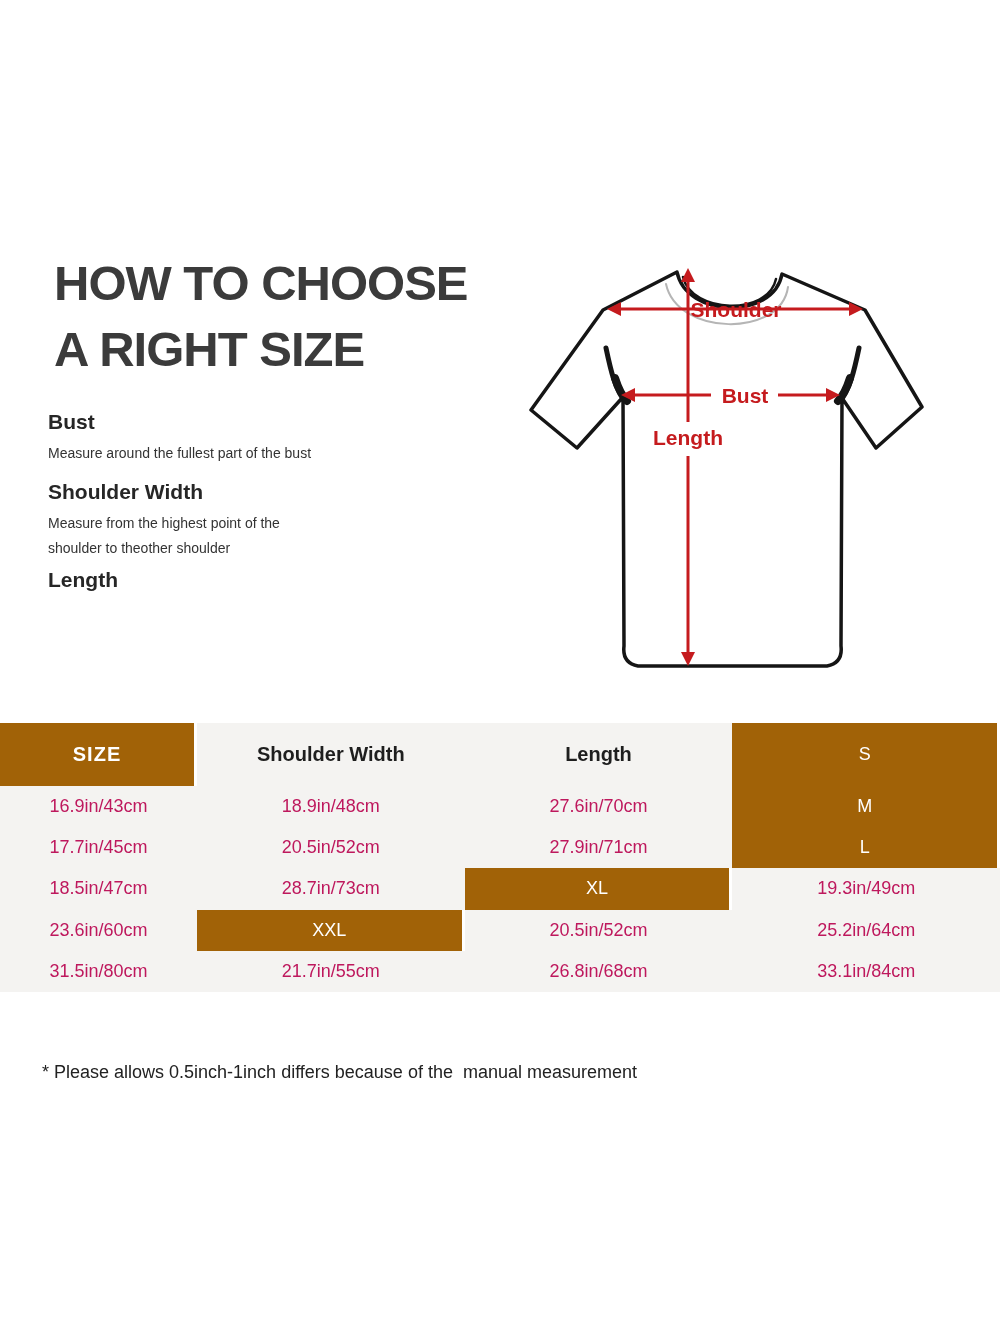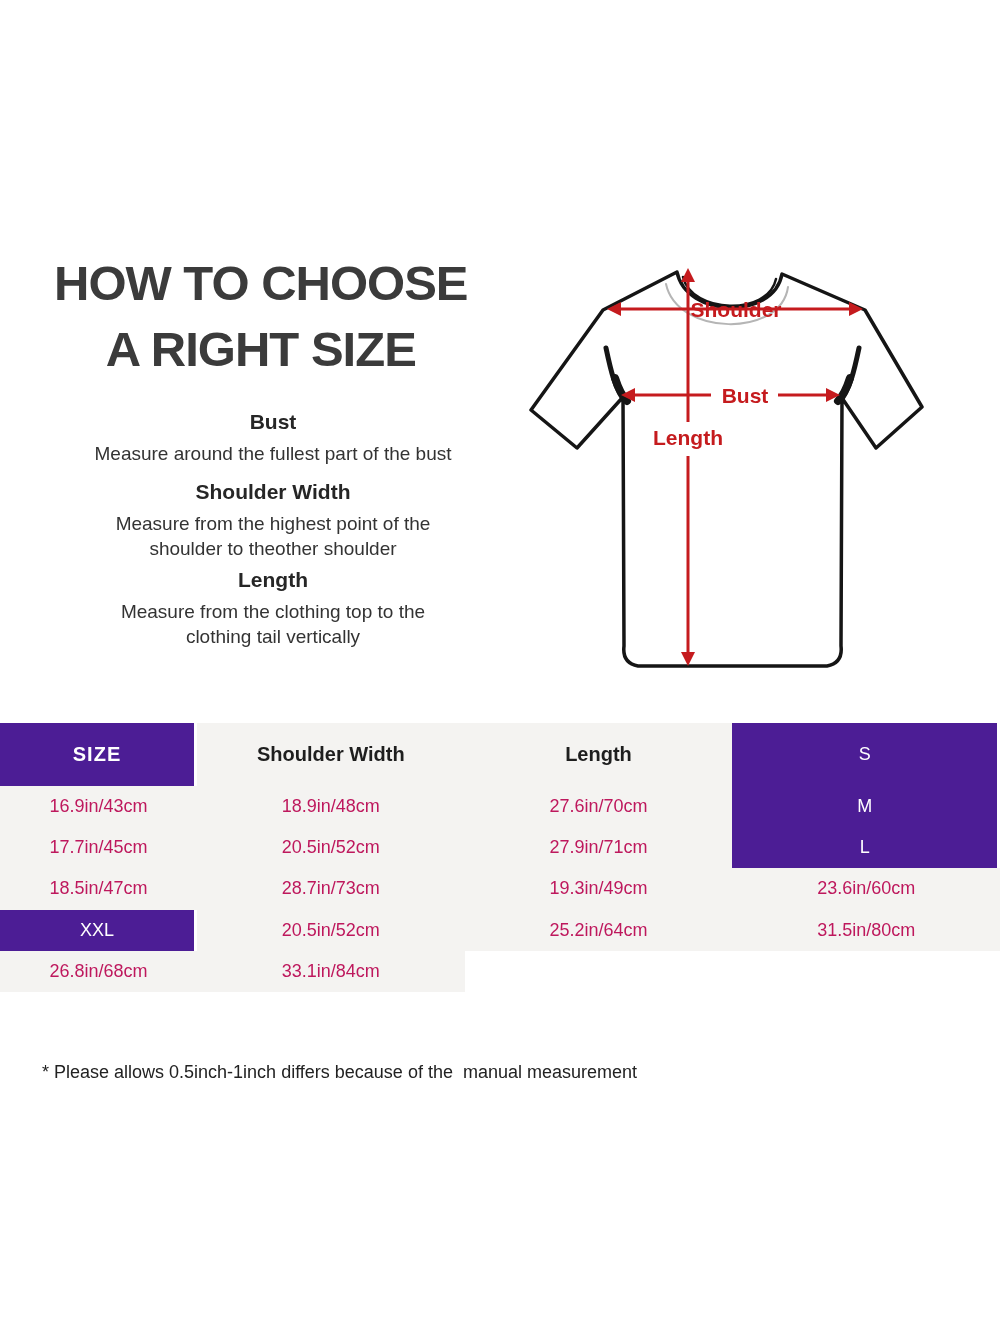--- a/index.html
+++ b/index.html
@@ -3,21 +3,20 @@
 <meta charset="utf-8">
 <style>
   html,body{margin:0;padding:0;background:#ffffff;}
   .canvas{
     position:relative;
     width:1000px;
     height:1333px;
     background:#ffffff;
     overflow:hidden;
     font-family:"Liberation Sans",sans-serif;
-    text-align:center;
   }
 
   
   .main-heading{
     position:absolute;
     left:54px;
     top:250px;
     font-size:49px;
     line-height:66px;
     font-weight:800;
@@ -33,21 +32,21 @@
   .sec-bust{top:410px;}
   .sec-shoulder{top:480px;}
   .sec-length{top:568px;}
   .sec-title{
     font-size:21px;
     font-weight:bold;
     color:#262626;
     margin-bottom:7px;
   }
   .sec-desc{
-    font-size:19px;
+    font-size:14px;
     line-height:25px;
     color:#333333;
     white-space:pre-line;
   }
 
   
   .shirt-diagram{
     position:absolute;
     left:525px;
     top:260px;
@@ -74,21 +73,21 @@
   }
   .st-cell{
     display:flex;
     align-items:center;
     justify-content:center;
     background:#f4f3f1;
     color:#be185d;
     font-size:18px;
   }
   .st-size{
-    background:#4c1d95;
+    background:#a16207;
     color:#ffffff;
     border-right:3px solid #ffffff;
   }
   .st-head{
     font-weight:bold;
     font-size:20px;
     color:#1e1e1e;
   }
   .st-size.st-head{
     color:#ffffff;
@@ -119,22 +118,20 @@
     <div class="sec-title">Bust</div>
     <div class="sec-desc">Measure around the fullest part of the bust</div>
   </div>
   <div class="section sec-shoulder">
     <div class="sec-title">Shoulder Width</div>
     <div class="sec-desc">Measure from the highest point of the
 shoulder to theother shoulder</div>
   </div>
   <div class="section sec-length">
     <div class="sec-title">Length</div>
-    <div class="sec-desc">Measure from the clothing top to the
-clothing tail vertically</div>
   </div>
 
   <div class="shirt-diagram">
     <svg viewBox="0 0 410 420">
 
       <path d="M 152,12
                L 78,50
                L 6,150
                L 52,188
                L 98,137
@@ -190,27 +187,29 @@
 
     <div class="st-cell st-size">M</div>
     <div class="st-cell">17.7in/45cm</div>
     <div class="st-cell">20.5in/52cm</div>
     <div class="st-cell">27.9in/71cm</div>
 
     <div class="st-cell st-size">L</div>
     <div class="st-cell">18.5in/47cm</div>
     <div class="st-cell">28.7in/73cm</div>
 
+    <div class="st-cell st-size">XL</div>
     <div class="st-cell">19.3in/49cm</div>
     <div class="st-cell">23.6in/60cm</div>
 
     <div class="st-cell st-size">XXL</div>
     <div class="st-cell">20.5in/52cm</div>
     <div class="st-cell">25.2in/64cm</div>
     <div class="st-cell">31.5in/80cm</div>
 
+    <div class="st-cell">21.7in/55cm</div>
     <div class="st-cell">26.8in/68cm</div>
     <div class="st-cell">33.1in/84cm</div>
   </div>
 
   <div class="footnote">* Please allows 0.5inch-1inch differs because of the  manual measurement</div>
 
 </div>
 
 </body></html>

